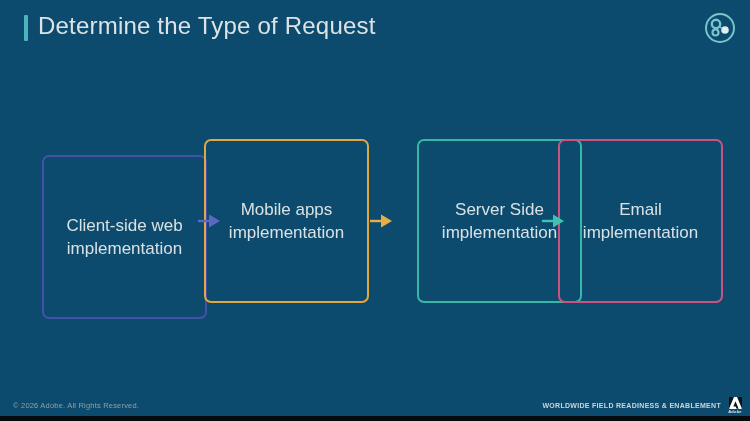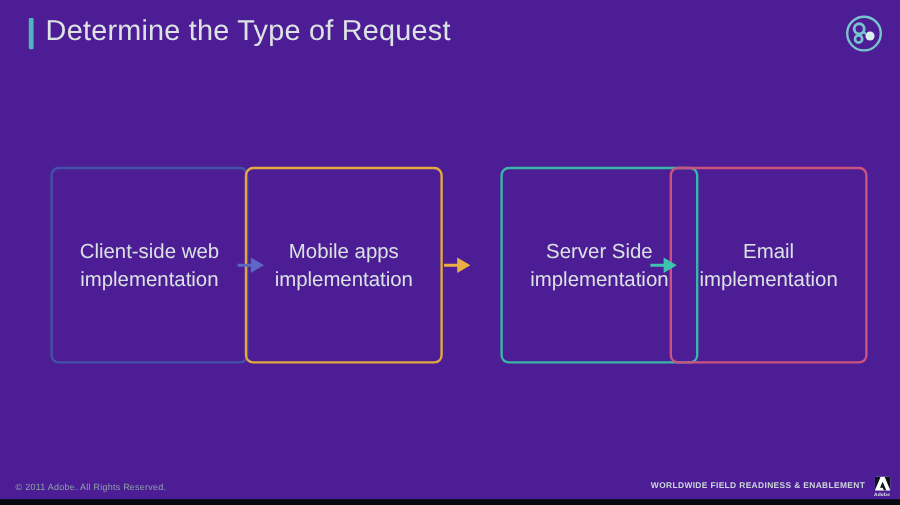--- a/index.html
+++ b/index.html
@@ -1,18 +1,18 @@
 <!DOCTYPE html>
 <html><head>
 <meta charset="utf-8">
 <style>
   html,body{margin:0;padding:0;background:#000;}
   .slide{
     position:relative;width:750px;height:421px;overflow:hidden;
-    background:#4c1d95;
+    background:#0c4a6e;
     font-family:"Liberation Sans",sans-serif;
   }
   
   .title-accent{position:absolute;left:24px;top:15px;width:4px;height:26px;border-radius:1px;}
   .title{
     position:absolute;left:38px;top:12px;
     font-size:24px;font-weight:300;color:#dde3e4;letter-spacing:.2px;white-space:nowrap;
   }
   .cluster-icon{position:absolute;right:11px;top:9px;width:38px;height:38px;}
 
@@ -47,21 +47,21 @@
 
   <svg class="cluster-icon" viewBox="0 0 38 38" style="color: rgb(121, 196, 204);">
     <circle cx="19" cy="19" r="14" fill="none" stroke="currentColor" stroke-width="2"></circle>
     <circle cx="15" cy="15" r="4.2" fill="none" stroke="currentColor" stroke-width="2.4"></circle>
     <circle cx="14.5" cy="23.5" r="3" fill="none" stroke="currentColor" stroke-width="2.2"></circle>
     <circle cx="24" cy="21" r="3.8" style="fill: rgb(220, 238, 240);"></circle>
     <line x1="18.2" y1="17.6" x2="21" y2="19.4" stroke="currentColor" stroke-width="1.6"></line>
     <line x1="15.7" y1="19.2" x2="15" y2="20.9" stroke="currentColor" stroke-width="1.6"></line>
   </svg>
 
-  <div class="step s0" style="border-color: rgb(67, 81, 168);">
+  <div class="step s0" style="border-color: rgb(67, 81, 168); margin-top: 16px;">
     <div>
       <span class="ln">Client-side web</span>
       <span class="ln">implementation</span>
     </div>
   </div>
 
   <div class="step s1" style="border-color: rgb(224, 168, 62);">
     <div>
       <span class="ln">Mobile apps</span>
       <span class="ln">implementation</span>
@@ -88,21 +88,21 @@
   </svg>
   <svg class="arrow a1" viewBox="0 0 26 18" style="color: rgb(232, 173, 69);">
     <path d="M1 9 H13" stroke="currentColor" stroke-width="2.4" fill="none"></path>
     <polygon points="12,2.5 23,9 12,15.5" fill="currentColor"></polygon>
   </svg>
   <svg class="arrow a2" viewBox="0 0 26 18" style="color: rgb(60, 196, 176);">
     <path d="M1 9 H13" stroke="currentColor" stroke-width="2.4" fill="none"></path>
     <polygon points="12,2.5 23,9 12,15.5" fill="currentColor"></polygon>
   </svg>
 
-  <div class="footer-copy">© 2011 Adobe. All Rights Reserved.</div>
+  <div class="footer-copy">© 2026 Adobe. All Rights Reserved.</div>
 
   <div class="footer-right">
     <span class="org">WORLDWIDE FIELD READINESS &amp; ENABLEMENT</span>
     <span class="adobe-logo">
       <svg width="13" height="12" viewBox="0 0 13 12">
         <rect x="0" y="0" width="13" height="12" rx="1" fill="#ffffff"></rect>
         <path d="M8.07 0 H13 V11.82 Z" fill="#0b1518"></path>
         <path d="M4.94 0 H0 V11.82 Z" fill="#0b1518"></path>
         <path d="M6.5 4.36 L9.64 11.82 H7.58 L6.64 9.45 H4.34 Z" fill="#0b1518"></path>
       </svg>

